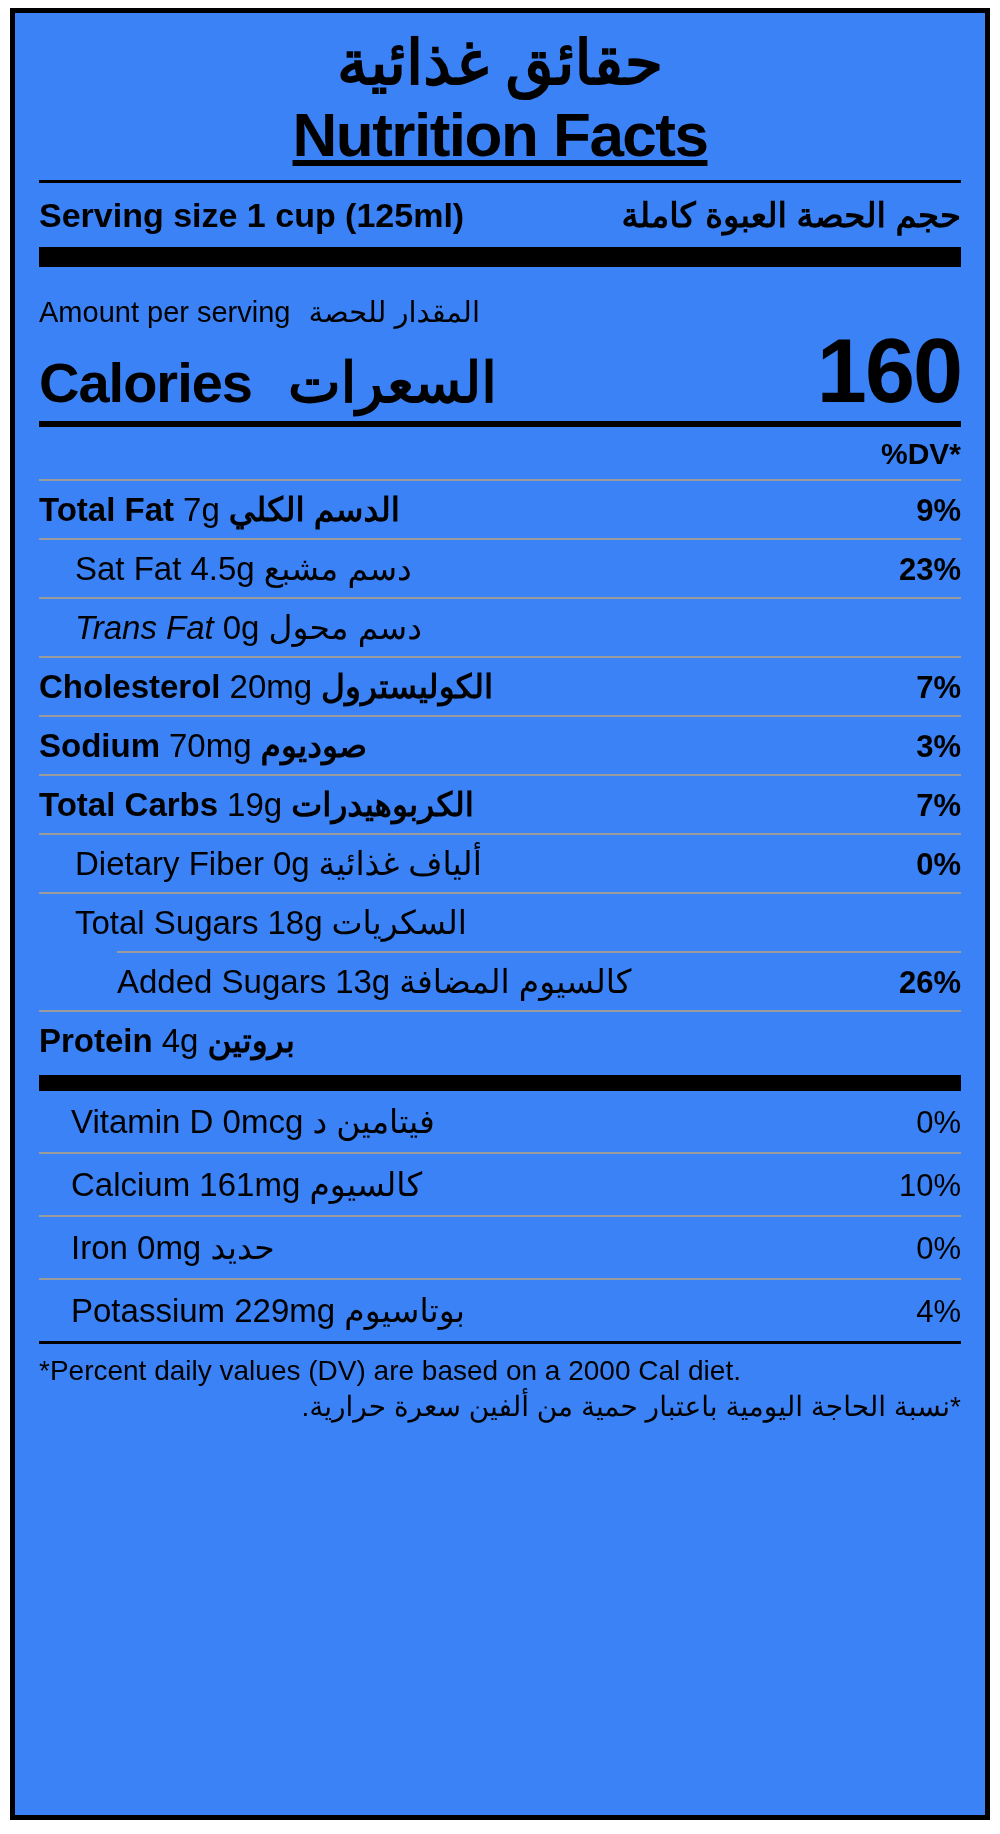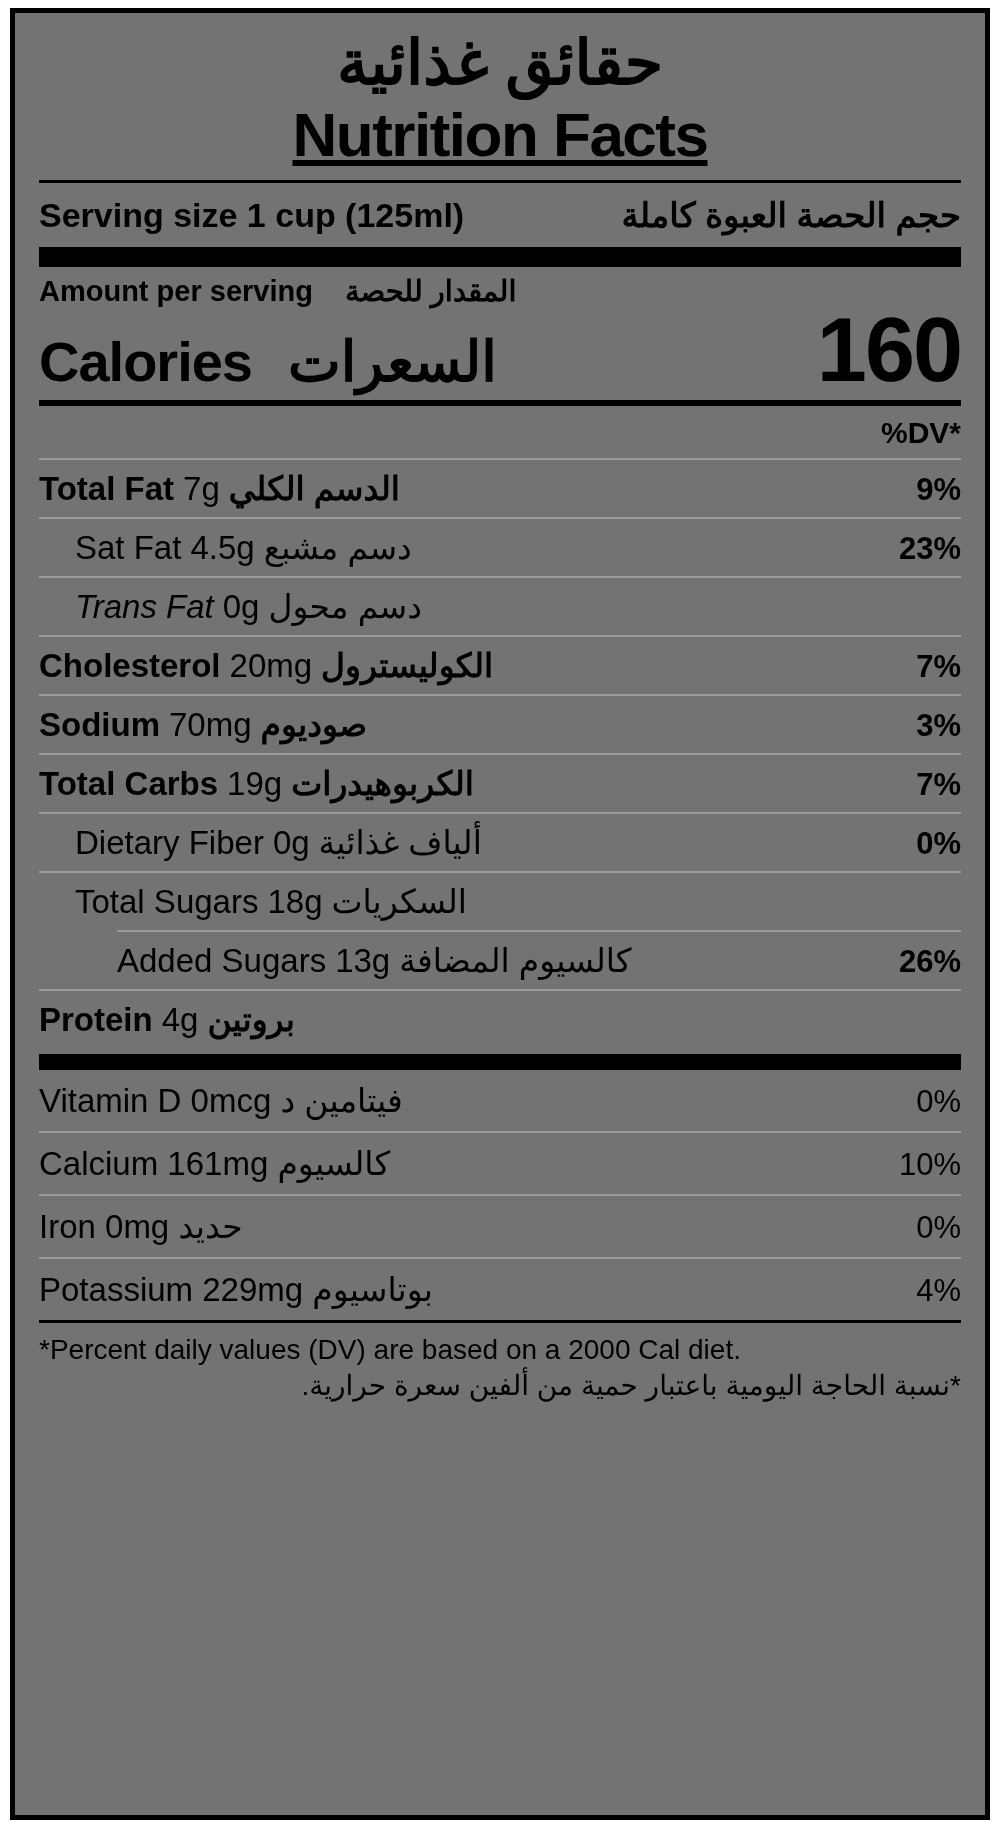--- a/index.html
+++ b/index.html
@@ -16,21 +16,21 @@
   }
 
   .panel {
     position: absolute;
     left: 10px;
     top: 8px;
     width: 980px;
     height: 1812px;
     border: 5px solid #000;
     box-sizing: border-box;
-    background: #737373;
+    background: #3b82f6;
   }
 
   .inner {
     position: absolute;
     left: 24px;
     right: 24px;
     top: 14px;
     bottom: 10px;
   }
 
@@ -68,24 +68,24 @@
     font-weight: bold;
     padding: 12px 0 12px 0;
   }
   .serving .en { white-space: nowrap; }
   .serving .ar { direction: rtl; font-weight: bold; }
 
   
   .amount-row {
     display: flex;
     align-items: baseline;
-    gap: 32px;
+    gap: 18px;
     font-size: 29px;
-    font-weight: 700;
-    padding-top: 7px;
+    font-weight: 400;
+    padding-top: 28px;
   }
   .amount-row .ar { direction: rtl; font-size: 29px; }
 
   .cal-row {
     display: flex;
     align-items: flex-end;
     justify-content: space-between;
     padding-bottom: 6px;
   }
   .cal-left {
@@ -128,20 +128,21 @@
   .ind1 { padding-left: 36px; }
   .ind2 { padding-left: 78px; }
 
   .vrow {
     display: flex;
     justify-content: space-between;
     align-items: baseline;
     padding: 11px 0 11px 0;
     font-size: 33px;
     font-weight: normal;
+    margin-left: 32px;
   }
   .vrow .dv { font-weight: normal; font-size: 31px; }
 
   
   .foot-en {
     font-size: 28px;
     text-align: justify;
     padding-top: 10px;
     line-height: 1.18;
   }

